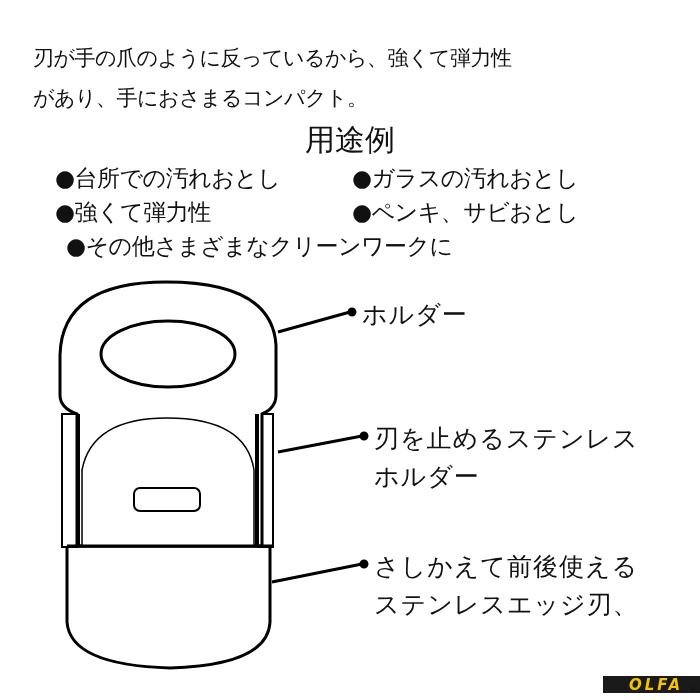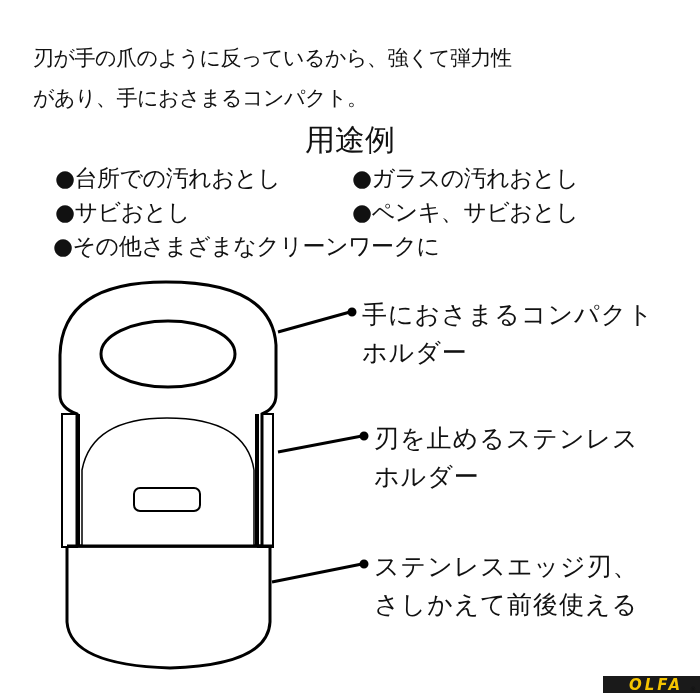--- a/index.html
+++ b/index.html
@@ -19,23 +19,23 @@
 
 <div class="abs intro">
   <div>刃が手の爪のように反っているから、強くて弾力性</div>
   <div>があり、手におさまるコンパクト。</div>
 </div>
 
 <div class="abs uses-title">用途例</div>
 
 <div class="abs use" style="left:55px;top:163px;">●台所での汚れおとし</div>
 <div class="abs use" style="left:352px;top:163px;">●ガラスの汚れおとし</div>
-<div class="abs use" style="left:55px;top:197px;">●サビおとし</div>
+<div class="abs use" style="left:55px;top:197px;">●強くて弾力性</div>
 <div class="abs use" style="left:352px;top:197px;">●ペンキ、サビおとし</div>
-<div class="abs use" style="left:53px;top:231px;">●その他さまざまなクリーンワークに</div>
+<div class="abs use" style="left:66px;top:231px;">●その他さまざまなクリーンワークに</div>
 
 <svg class="abs" style="left:0;top:0;" width="700" height="700">
   <g fill="#fff" stroke="#000" stroke-width="3">
 
     <path d="M67,546 L67,622 Q70,665 170,668 Q268,665 270,622 L270,546 Z"></path>
 
     <rect x="62" y="414" width="15" height="133" stroke-width="2"></rect>
     <rect x="258" y="414" width="15" height="133" stroke-width="2"></rect>
 
     <path d="M77,414 Q60,408 60,395 L60,355 Q62,282 166,282 Q272,282 276,345 L276,395 Q276,408 262,414 L262,546 L77,546 Z"></path>
@@ -53,28 +53,27 @@
     <line x1="278" y1="332" x2="350" y2="312"></line>
     <circle cx="352" cy="312" r="3"></circle>
     <line x1="278" y1="452" x2="362" y2="436"></line>
     <circle cx="364" cy="436" r="3"></circle>
     <line x1="272" y1="582" x2="362" y2="564"></line>
     <circle cx="364" cy="564" r="3"></circle>
   </g>
 </svg>
 
 <div class="abs callout" style="left:362px;top:296px;">
-  <div>手におさまるコンパクト</div>
   <div>ホルダー</div>
 </div>
 <div class="abs callout" style="left:374px;top:420px;">
   <div>刃を止めるステンレス</div>
   <div>ホルダー</div>
 </div>
 <div class="abs callout" style="left:374px;top:548px;">
+  <div>さしかえて前後使える</div>
   <div>ステンレスエッジ刃、</div>
-  <div>さしかえて前後使える</div>
 </div>
 
 <div class="abs logo">
     <span>OLFA</span>
   </div>
 <div class="abs reg">®</div>
 
 </body></html>

